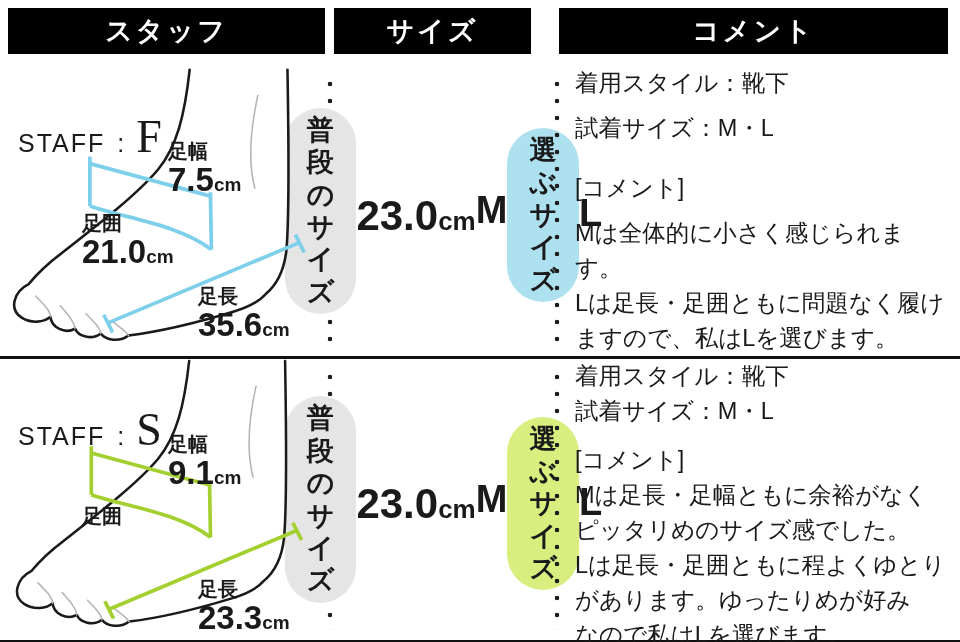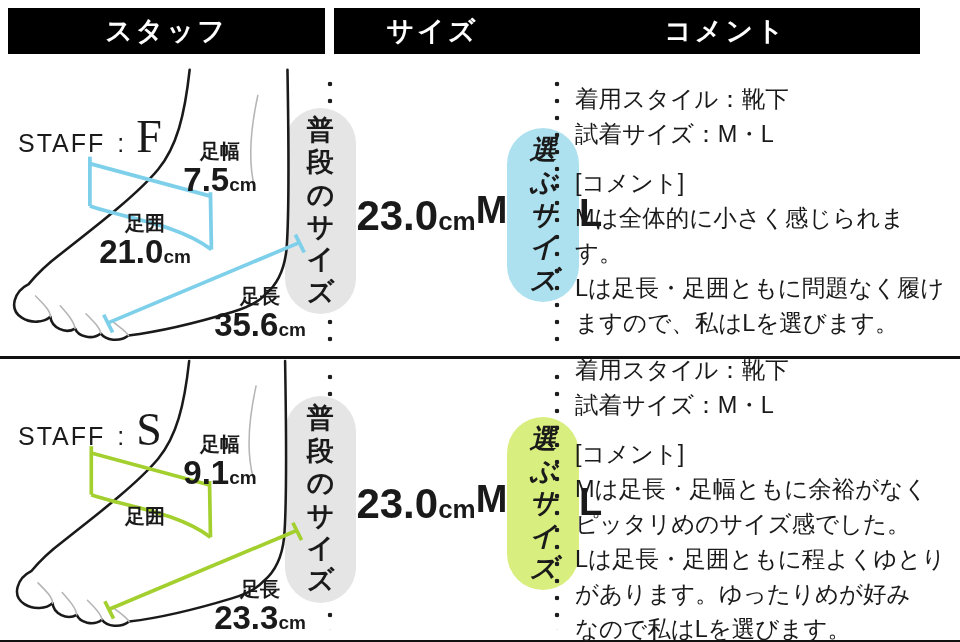--- a/index.html
+++ b/index.html
@@ -12,67 +12,67 @@
   .sheet { position:relative; width:960px; height:642px; overflow:hidden; background:#fff; }
 
   
   .hdr { display:flex; padding:8px 8px 12px 8px; height:46px; box-sizing:content-box; }
   .hblock {
     background:#000; color:#fff; font-weight:bold; font-size:27px;
     letter-spacing:3px; display:flex; align-items:center; justify-content:center;
     height:46px;
   }
   .hb1 { width:317px; margin-right:9px; }
-  .hb2 { width:197px; margin-right:0; }
+  .hb2 { width:197px; margin-right:28px; }
   .hb3 { width:389px; }
 
   
   .row { display:flex; position:relative; box-sizing:border-box; }
   .row-1 { height:293px; border-bottom:3px solid #111; }
   .row-2 { height:285px; border-bottom:4px solid #111; }
 
   .c1 { width:326px; position:relative; }
   .c2 { width:219px; display:flex; align-items:center; justify-content:center; }
-  .c3 { flex:1; display:flex; flex-direction:column; justify-content:center;
+  .c3 { flex:1; display:flex; flex-direction:column; justify-content:space-between;
         padding:0 8px 0 14px; font-size:23.5px; line-height:35px; }
 
   .vsep {
     width:8px; align-self:stretch; margin:10px 0;
     background-image:radial-gradient(circle at 50% 8px, #1d1d1d 2px, rgba(0,0,0,0) 2.6px);
     background-size:8px 17px; background-repeat:repeat-y;
   }
 
   
   .foot-svg { position:absolute; left:0; top:0; width:326px; height:100%; }
   .outline { fill:#fff; stroke:#1a1a1a; stroke-width:2.6; stroke-linecap:round; stroke-linejoin:round; }
   .light   { fill:none; stroke:#b5b5b5; stroke-width:1.6; stroke-linecap:round; }
   .measure path { fill:none; stroke:var(--accent); stroke-width:3.8; stroke-linecap:butt; }
 
   .staff-name { position:absolute; left:18px; top:48px; display:flex; align-items:baseline; gap:12px; }
   .staff-prefix { font-size:25px; letter-spacing:2px; font-weight:normal; }
   .staff-colon  { font-size:25px; font-weight:normal; }
   .staff-initial { font-family:"Liberation Serif","DejaVu Serif",serif; font-size:46px; line-height:1; }
 
-  .mgroup { position:absolute; text-align:center; }
+  .mgroup { position:absolute; text-align:left; }
   .m-width  { left:168px; top:74px;  width:104px; }
   .m-girth  { left:82px;  top:146px; width:126px; }
   .m-length { left:198px; top:219px; width:124px; }
   .mlabel { font-size:20px; font-weight:bold; line-height:1.1; }
   .mvalue { font-size:33px; font-weight:bold; line-height:1.12; white-space:nowrap; }
   .munit  { font-size:19px; }
 
   
   .badge { font-size:27px; font-weight:bold; padding:6px 22px; border-radius:999px; line-height:1.2; }
   .badge-usual  { background:#e5e5e5; }
   .badge-choose { background:var(--choose-bg); }
   .size-val { font-size:42px; font-weight:bold; margin-top:10px; line-height:1.05; white-space:nowrap; }
   .size-unit { font-size:26px; }
   .size-letter { font-size:38px; font-weight:bold; line-height:1.15; }
   .size-letter.choose { margin-top:6px; }
-  .badge-choose { margin-top:8px;font-style:italic; }
+  .badge-choose { margin-top:8px; }
 
   
   .cmt-line { white-space:nowrap; }
   .cmt-tag  { margin-top:14px; }
   .cmt-body { white-space:pre-line; }
 </style>
 </head>
 <body>
 
 <div class="sheet">

